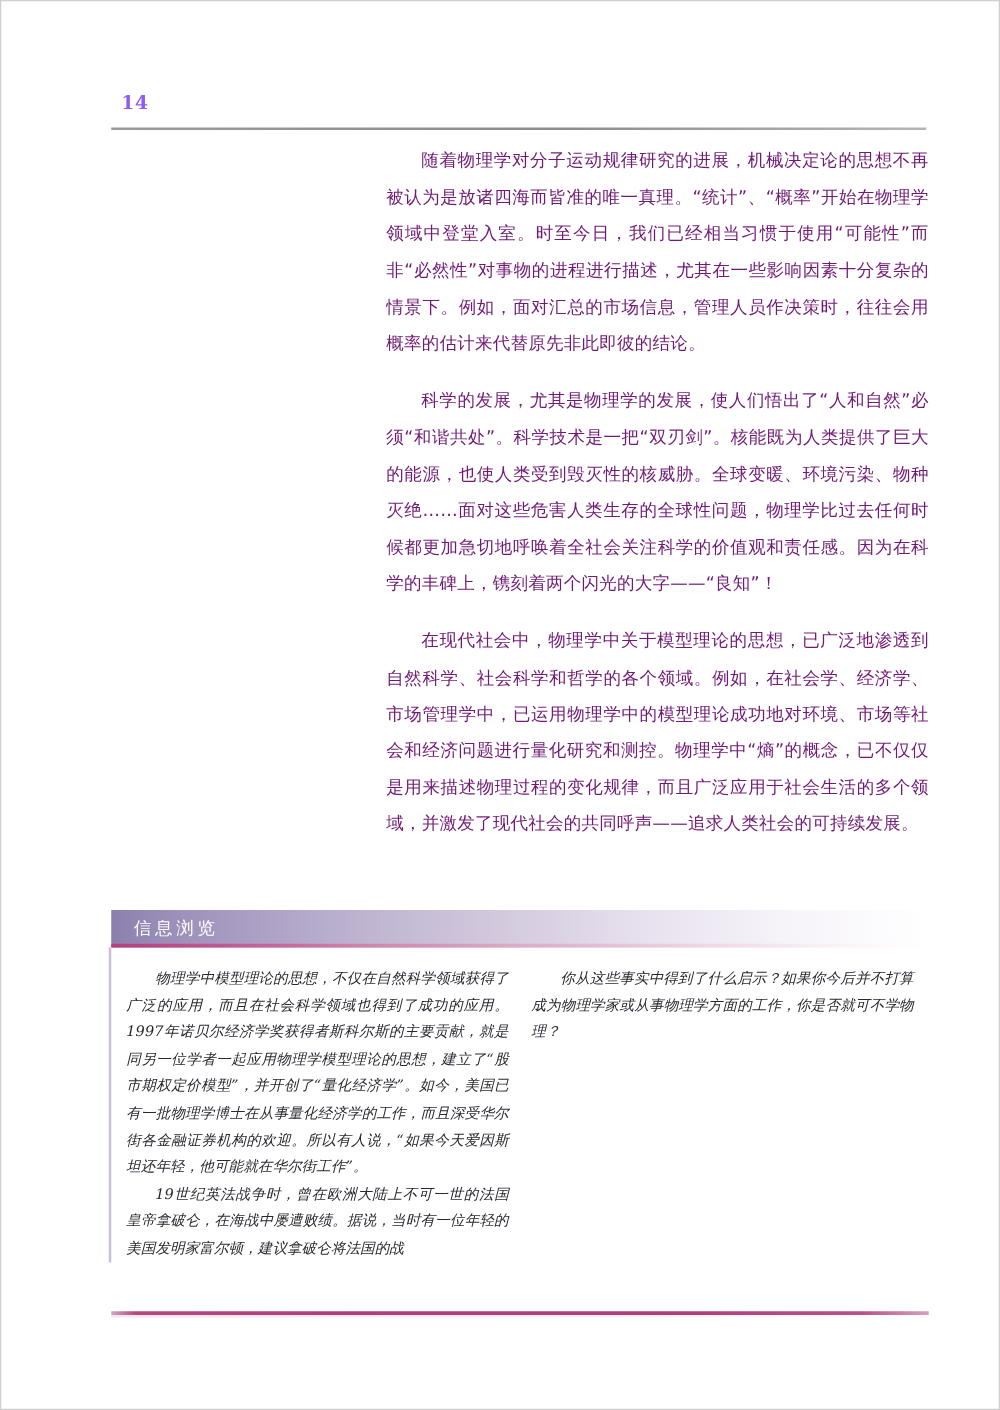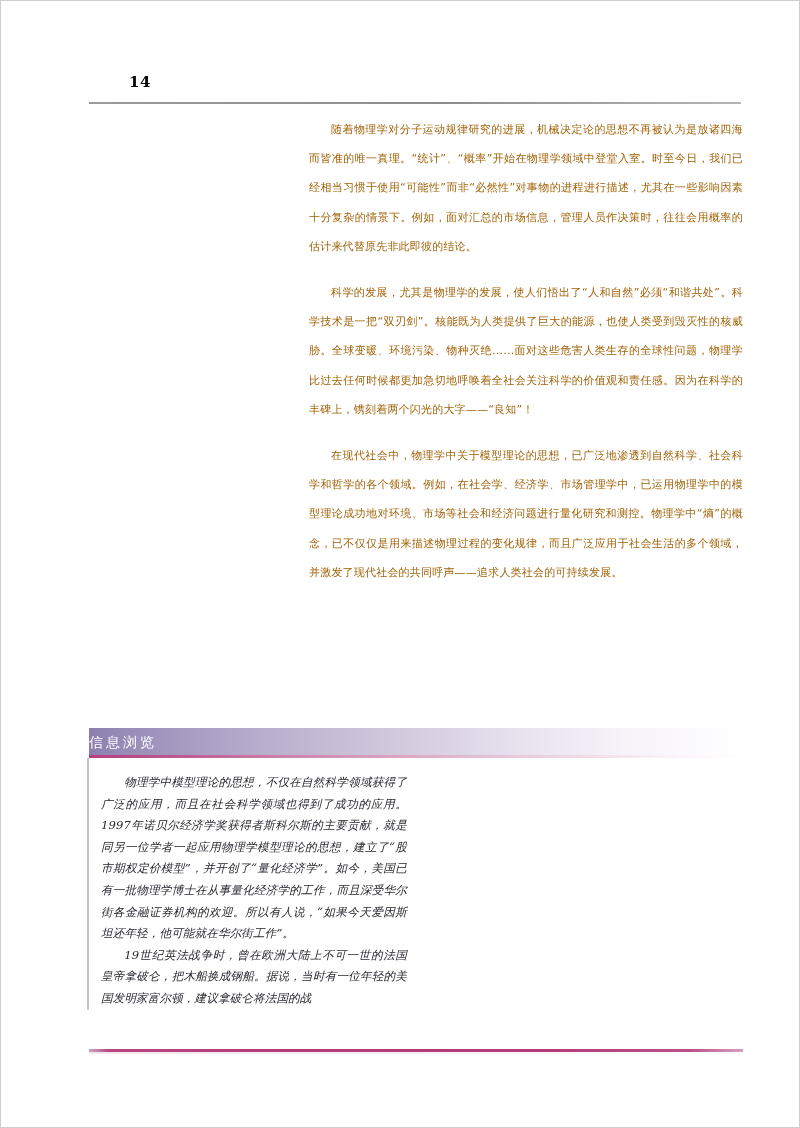--- a/index.html
+++ b/index.html
@@ -24,47 +24,46 @@
     overflow: hidden;
   }
 
   
   .folio {
     position: absolute;
     left: 96px;
     top: 72px;
     font-size: 15px;
     letter-spacing: 0.5px;
-    color: #000000;
+    color: #8b5cf6;
     font-family: "DejaVu Serif", "Liberation Serif", serif;
     font-weight: 600;
-    margin-left: 32px;
   }
   .header-rule {
     position: absolute;
     left: 88px;
     top: 101px;
     width: 652px;
     height: 2px;
     background: linear-gradient(to right, #9a9a9a 0%, #8d8d8d 55%, #b5b5b5 100%);
   }
 
   
   .main-body {
     position: absolute;
     left: 308px;
     top: 114px;
     width: 434px;
   }
   .main-body p {
     margin: 0 0 17px 0;
     font-family: "DejaVu Sans", "Liberation Sans", sans-serif;
-    font-size: 11px;
+    font-size: 14px;
     line-height: 29.2px;
-    color: #a16207;
+    color: #701a75;
     text-align: justify;
     text-indent: 2em;
     letter-spacing: 0.2px;
     text-justify: inter-ideograph;
   }
 
   
   .info-section {
     position: absolute;
     left: 88px;
@@ -99,20 +98,21 @@
                 #c05a90 14%,
                 #cf86ad 32%,
                 #ddb0c9 52%,
                 #eed5e3 72%,
                 #faf1f6 88%,
                 #ffffff 100%);
   }
   .info-banner-label {
     position: relative;
     z-index: 2;
+    margin-left: 18px;
     color: #ffffff;
     font-size: 14px;
     letter-spacing: 3px;
     font-family: Liberation Sans, sans-serif;
   }
 
   .info-columns {
     position: relative;
     display: flex;
     gap: 18px;
@@ -175,23 +175,24 @@
   </div>
 
   <div class="info-section">
     <div class="info-banner">
       <span class="info-banner-label">信息浏览</span>
     </div>
 
     <div class="info-columns">
       <div class="info-col">
         <p>物理学中模型理论的思想，不仅在自然科学领域获得了广泛的应用，而且在社会科学领域也得到了成功的应用。1997年诺贝尔经济学奖获得者斯科尔斯的主要贡献，就是同另一位学者一起应用物理学模型理论的思想，建立了“股市期权定价模型”，并开创了“量化经济学”。如今，美国已有一批物理学博士在从事量化经济学的工作，而且深受华尔街各金融证券机构的欢迎。所以有人说，“如果今天爱因斯坦还年轻，他可能就在华尔街工作”。</p>
-        <p>19世纪英法战争时，曾在欧洲大陆上不可一世的法国皇帝拿破仑，把木船换成钢船。据说，当时有一位年轻的美国发明家富尔顿，建议拿破仑将法国的战</p>
+        <p>19世纪英法战争时，曾在欧洲大陆上不可一世的法国皇帝拿破仑，在海战中屡遭败绩。据说，当时有一位年轻的美国发明家富尔顿，建议拿破仑将法国的战</p>
       </div>
       <div class="info-col">
+        <p>你从这些事实中得到了什么启示？如果你今后并不打算成为物理学家或从事物理学方面的工作，你是否就可不学物理？</p>
       </div>
     </div>
   </div>
 
   <div class="info-bottom-rule"></div>
   <div class="info-bottom-rule-soft"></div>
 
 </div>
 
 </body></html>

